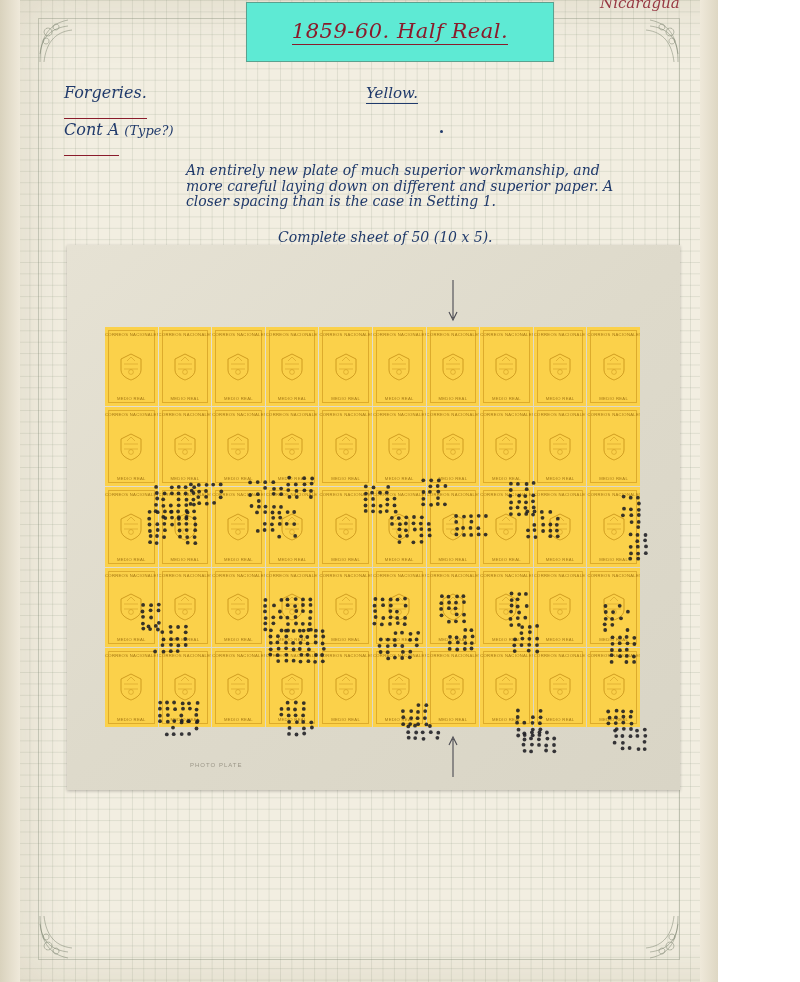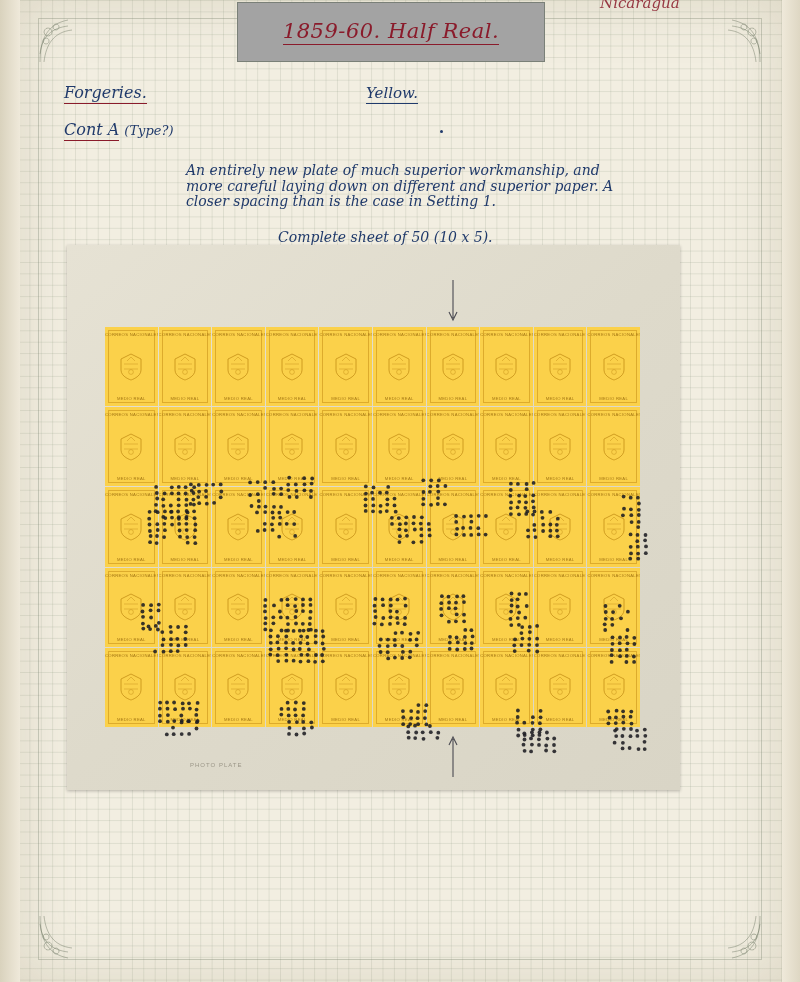--- a/index.html
+++ b/index.html
@@ -2,21 +2,21 @@
 <html><head>
 <meta charset="utf-8">
 <style>
   html, body {
     margin: 0;
     padding: 0;
     background: #ffffff;
   }
   #page {
     position: relative;
-    width: 800px;
+    width: 718px;
     height: 982px;
     overflow: hidden;
     background: #f0ece0;
     font-family: "Liberation Serif", serif;
   }
 
   
   #album-page {
     position: absolute;
     left: 18px;
@@ -55,23 +55,23 @@
   }
   .corner-orn svg { width: 100%; height: 100%; display: block; }
   .orn-tl { left: -1px; top: -1px; }
   .orn-tr { right: -1px; top: -1px; transform: scaleX(-1); }
   .orn-bl { left: -1px; bottom: -1px; transform: scaleY(-1); }
   .orn-br { right: -1px; bottom: -1px; transform: scale(-1,-1); }
 
   
   #title-box {
     position: absolute;
-    left: 237px; top: 2px;
+    left: 246px; top: 2px;
     width: 306px; height: 58px;
-    background: #a3a3a3;
+    background: #5eead4;
     border: 1px solid rgba(90,100,85,0.55);
     display: flex;
     align-items: center;
     justify-content: center;
   }
   #title-text {
     font-family: "DejaVu Serif", serif;
     font-style: italic;
     font-size: 21px;
     color: #8a1b2b;
@@ -84,21 +84,21 @@
   
   .hand {
     position: absolute;
     font-family: "DejaVu Serif", serif;
     font-style: italic;
     color: #203a6b;
     white-space: nowrap;
   }
   .underline-red {
     border-bottom: 1.2px solid #8a1b2b;
-    padding-bottom: 1px;
+    padding-bottom: 16px;
   }
   .underline-blue {
     border-bottom: 1.1px solid #203a6b;
     padding-bottom: 1px;
   }
 
   #forgeries { left: 64px; top: 83px; font-size: 16px; }
   #yellow-label { left: 366px; top: 84px; font-size: 15px; font-style: italic; }
   #type-a { left: 64px; top: 120px; font-size: 16px; }
   #type-a .ta-label { }

